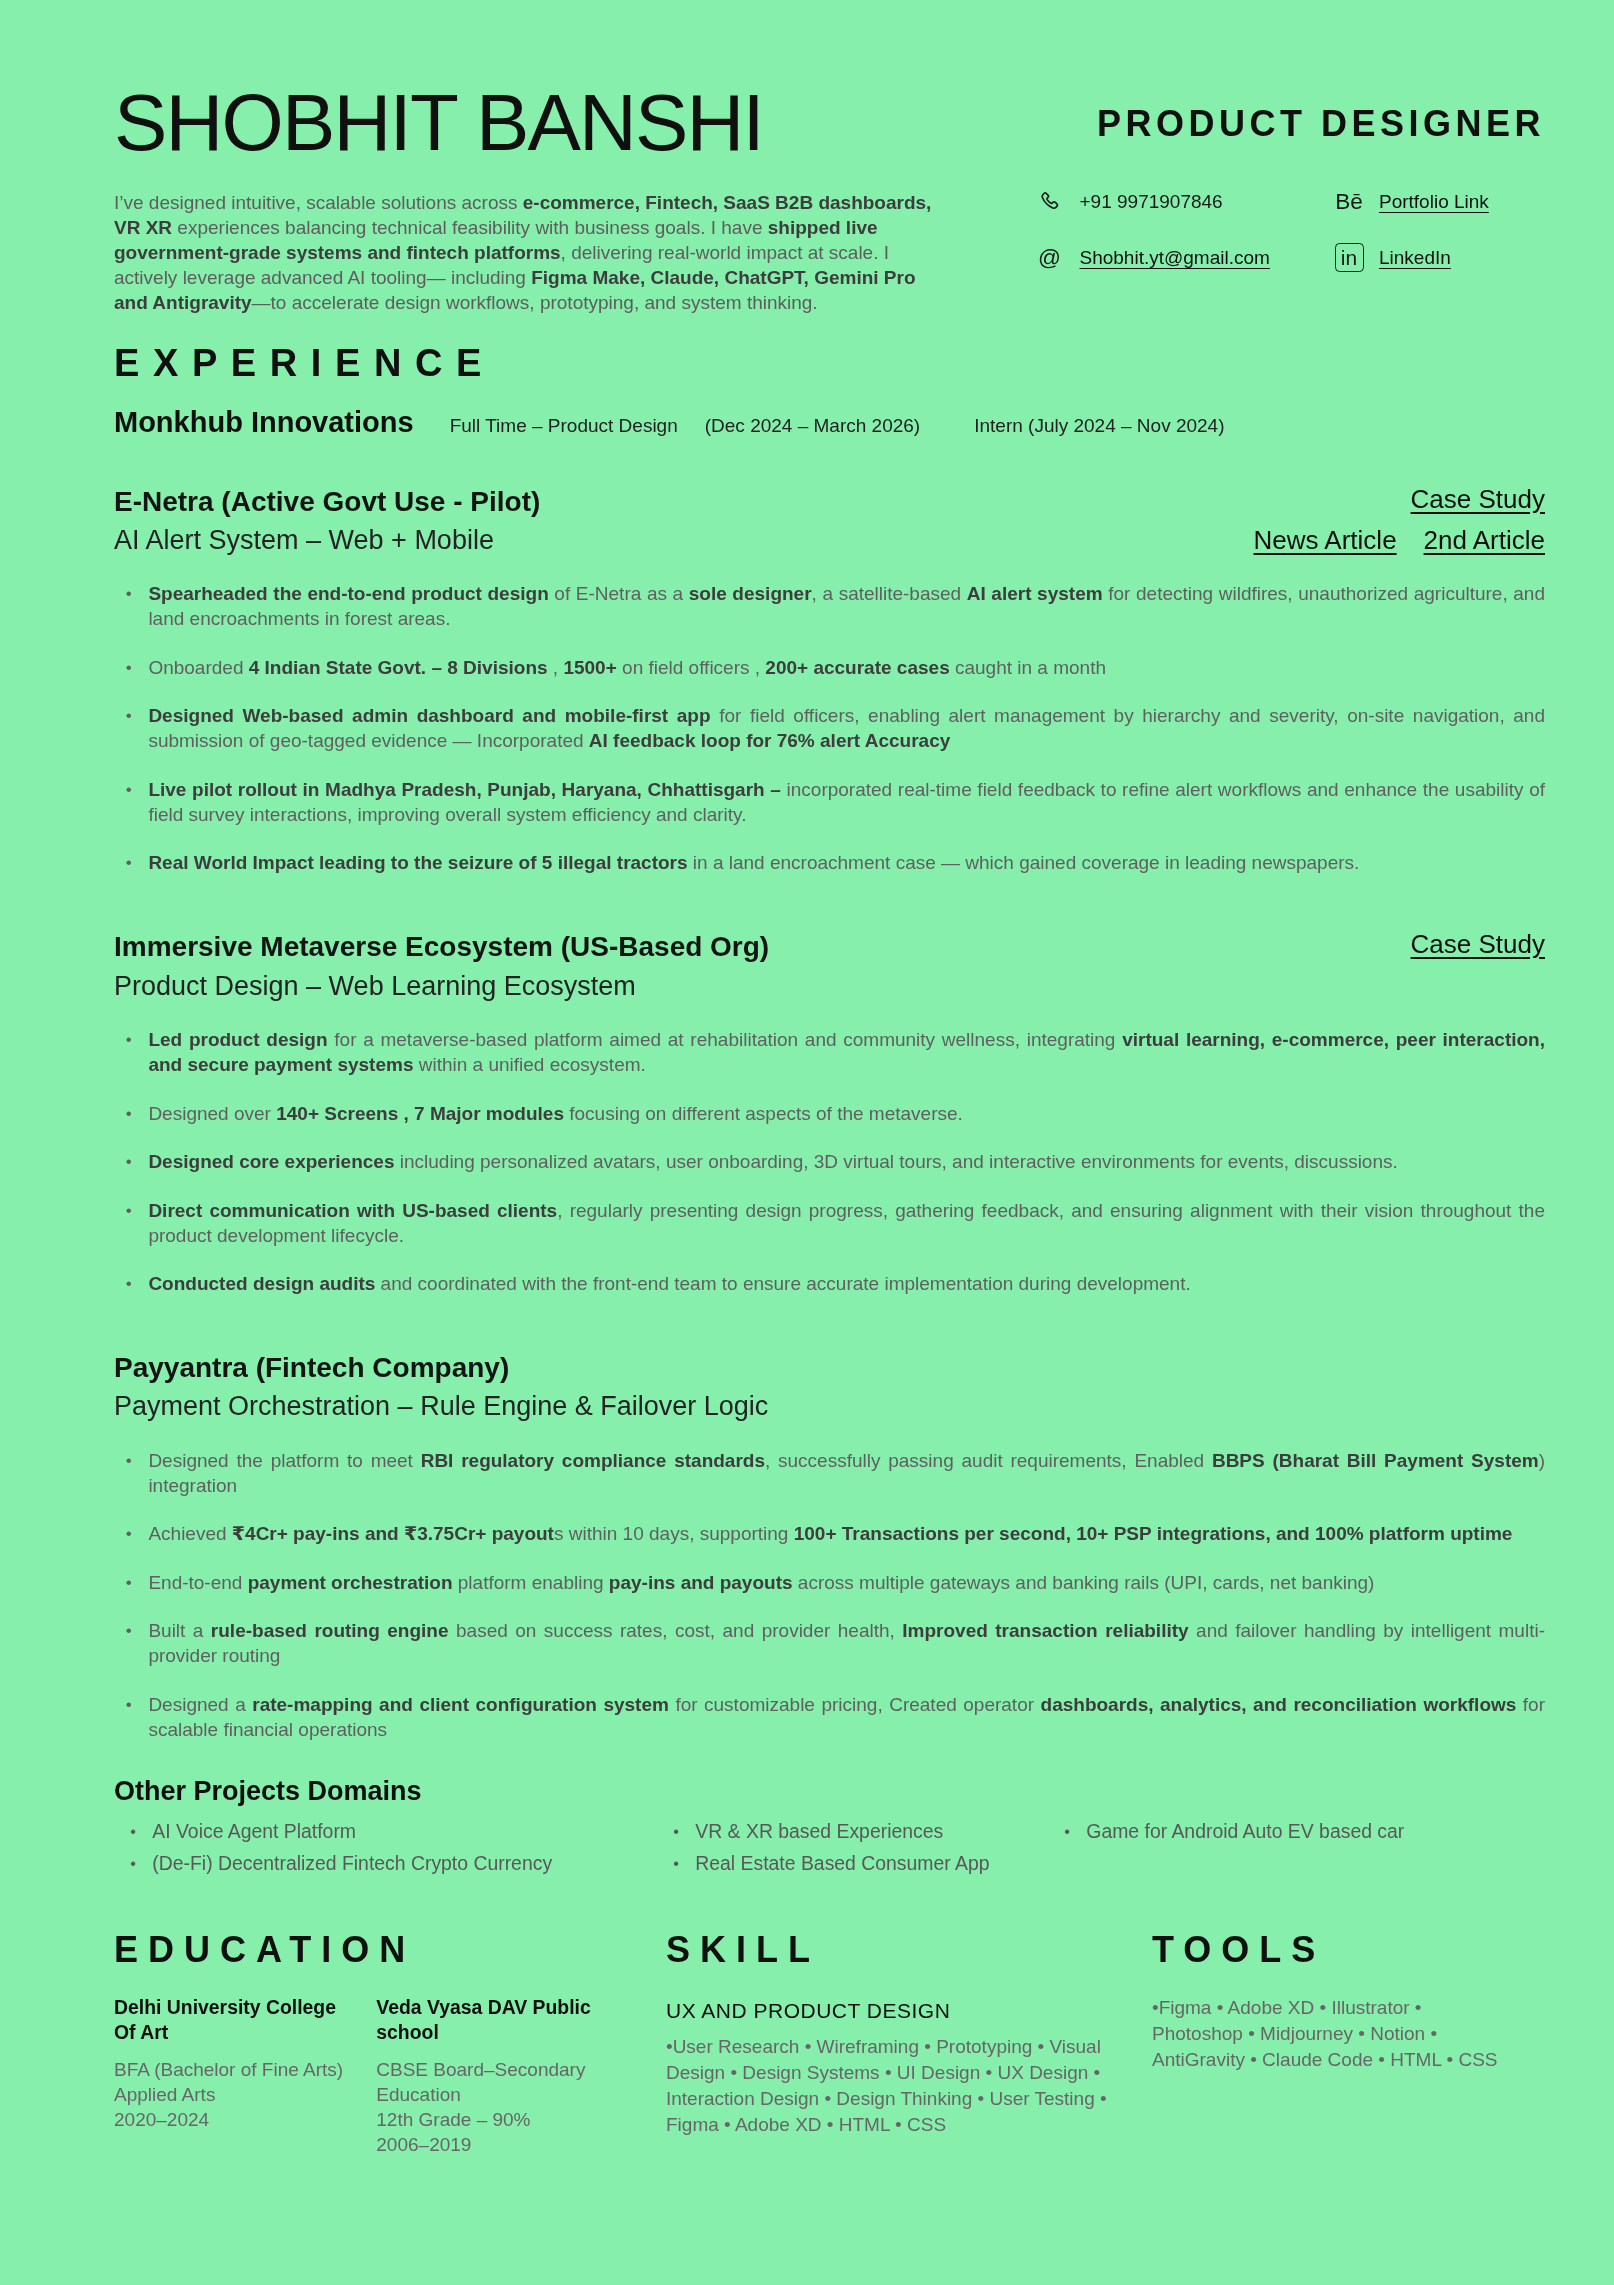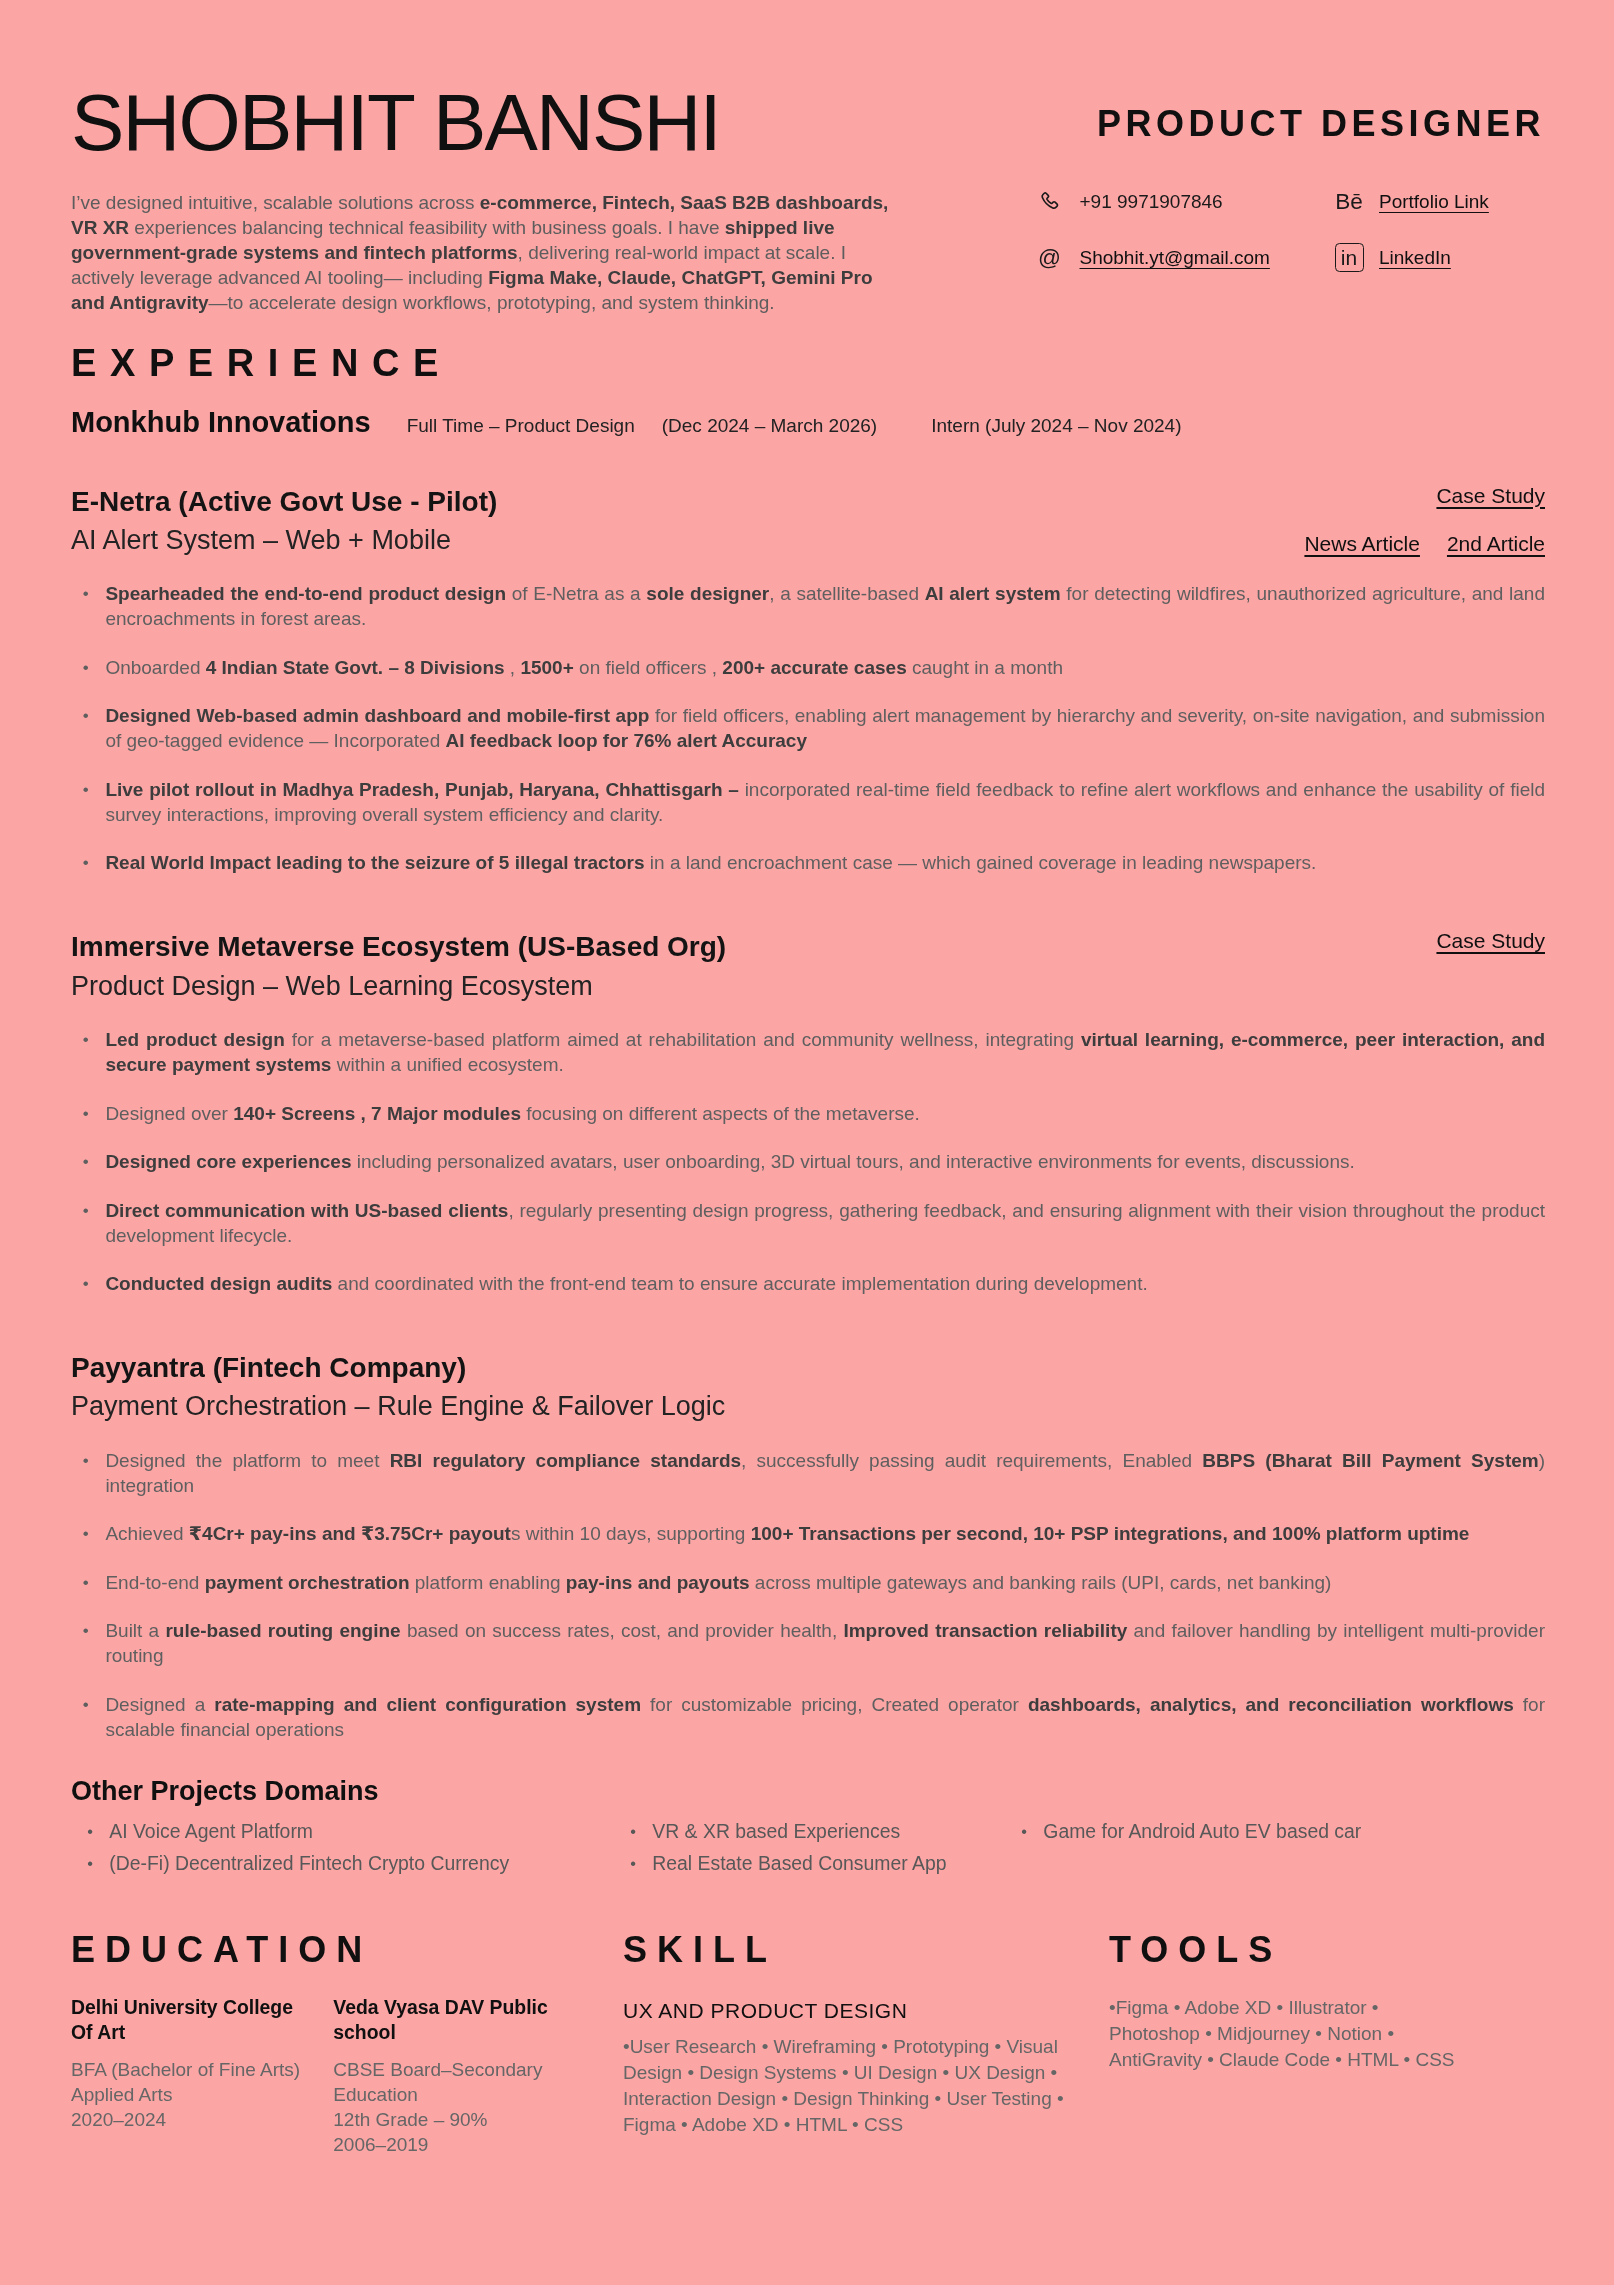--- a/index.html
+++ b/index.html
@@ -1,21 +1,21 @@
 <!DOCTYPE html>
 <html style="font-size:14.5px"><head>
 <meta charset="utf-8">
 <style>
   html,body{margin:0;padding:0;background:#ffffff;}
   .page{
     position:relative;
     width:1615px;height:2285px;
-    background:#fca5a5;
+    background:#86efac;
     box-sizing:border-box;
-    padding:83px 70px 0 71px;
+    padding:83px 70px 0 114px;
     font-family:"Liberation Sans","DejaVu Sans",sans-serif;
     color:#5d5d5d;
     overflow:hidden;
   }
   
   .header{display:flex;justify-content:space-between;align-items:flex-start;}
   .h-left{width:841px;}
   .name{
     margin:0;font-size:80px;line-height:1.0;font-weight:500;
     letter-spacing:-1.8px;color:#101010;white-space:nowrap;
@@ -59,21 +59,21 @@
   .emp{margin-left:36px;font-size:19px;color:#222;}
   .emp-dates{margin-left:27px;font-size:19px;color:#222;}
   .intern{margin-left:54px;font-size:19px;color:#222;}
   .job{margin-top:45px;}
   .job2{margin-top:54px;}
   .job-head{display:flex;justify-content:space-between;align-items:flex-start;}
   .job-title{margin:0;font-size:28px;font-weight:700;color:#141414;line-height:1.25;}
   .job-sub-row{display:flex;justify-content:space-between;align-items:flex-end;margin-top:5.4px;}
   .job-sub{margin:0;font-size:27px;font-weight:300;color:#232323;line-height:1.2;}
   .side-links{display:flex;gap:27px;}
-  .side-link{font-size:21px;}
+  .side-link{font-size:26px;}
   .bullets{margin-top:25px;}
   .bullet{display:flex;margin-bottom:23.5px;padding-left:11.8px;}
   .bullet .dot{width:22.6px;flex:0 0 auto;color:#5f5f5f;font-size:17px;line-height:25px;}
   .bullet .dot::before{content:"\2022";}
   .bullet .txt{flex:1;margin:0;font-size:19px;line-height:25px;color:#5f5f5f;text-align:justify;}
   
   .other{margin-top:34px;}
   .other-h{margin:0;font-size:27px;font-weight:700;color:#101010;}
   .other-cols{display:flex;margin-top:12.7px;}
   .other-col{display:flex;flex-direction:column;gap:9px;}

